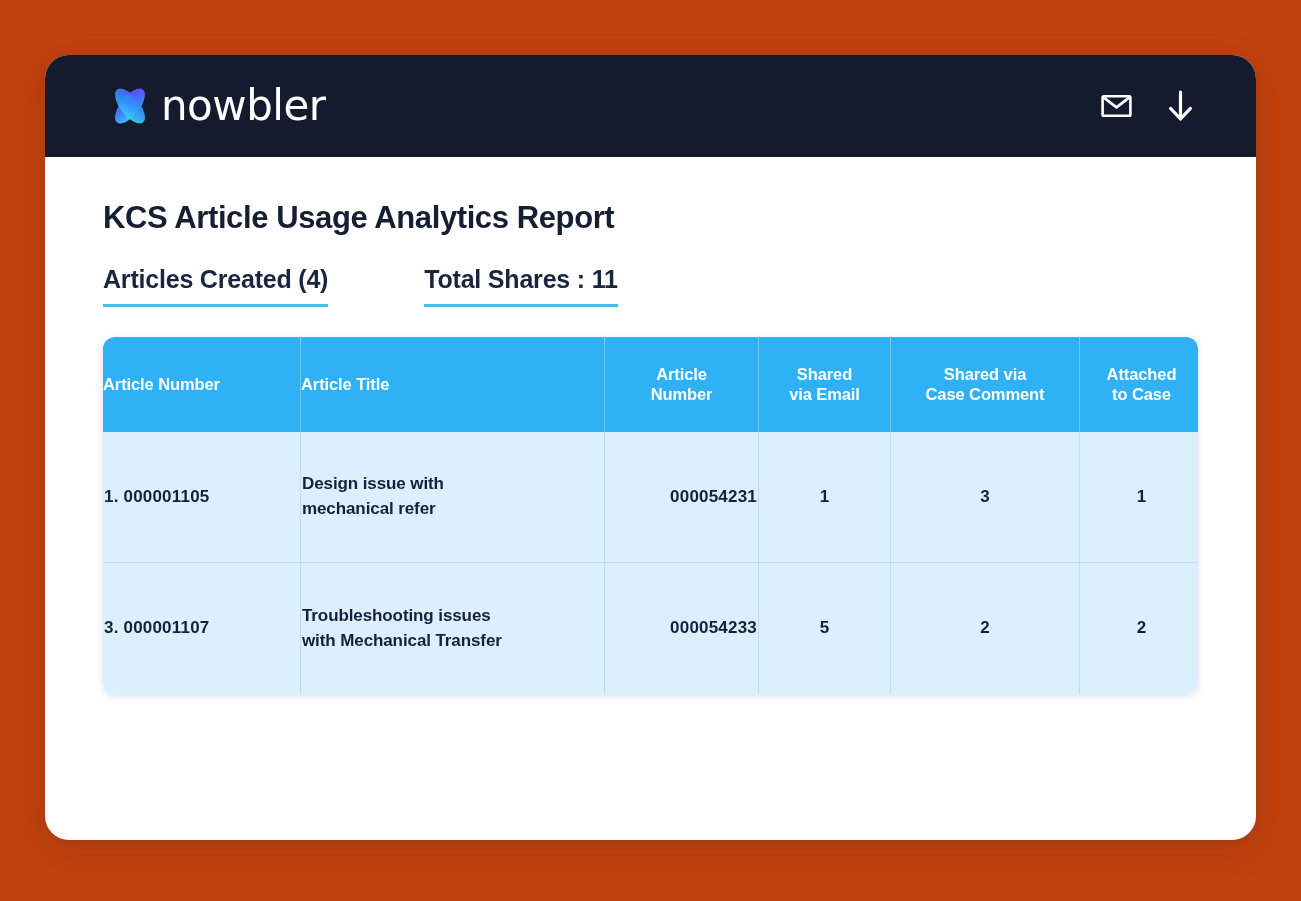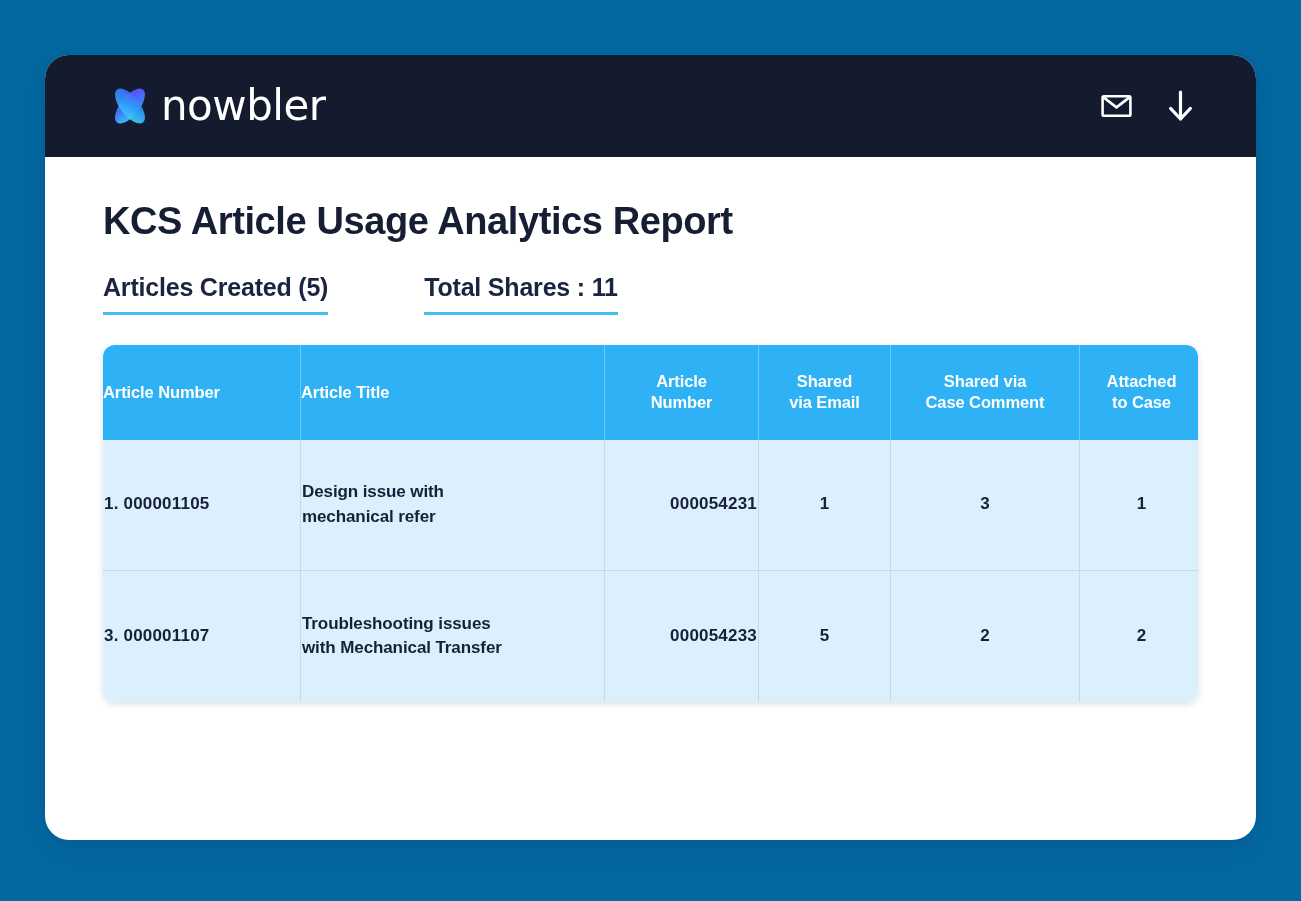--- a/index.html
+++ b/index.html
@@ -12,21 +12,21 @@
     height: 901px;
     font-family: "Liberation Sans", sans-serif;
     -webkit-font-smoothing: antialiased;
     overflow: hidden;
   }
 
   .page {
     position: relative;
     width: 1301px;
     height: 901px;
-    background: #0369a1;
+    background: #c2410c;
     text-decoration: underline;
   }
 
   
   .card {
     position: absolute;
     left: 45px;
     top: 55px;
     width: 1211px;
     height: 785px;
@@ -85,21 +85,21 @@
   }
   .icon-btn svg { display: block; }
 
   
   .card-body {
     padding: 44px 54px 0 58px;
     box-sizing: border-box;
   }
 
   .page-title {
-    font-size: 38px;
+    font-size: 31px;
     font-weight: 700;
     color: #161E33;
     letter-spacing: -0.4px;
     margin: 0 0 30px 0;
     line-height: 1.1;
   }
 
   .stats-row {
     display: flex;
     align-items: flex-start;
@@ -236,21 +236,21 @@
           </svg>
         </div>
       </div>
     </div>
 
     <div class="card-body">
 
       <h1 class="page-title">KCS Article Usage Analytics Report</h1>
 
       <div class="stats-row">
-        <div class="stat">Articles Created (5)</div>
+        <div class="stat">Articles Created (4)</div>
         <div class="stat">Total Shares : 11</div>
       </div>
 
       <div class="table-wrap">
         <table class="report">
           <thead>
             <tr>
               <th class="col-num">
                 <span>Article Number</span>
               </th>

